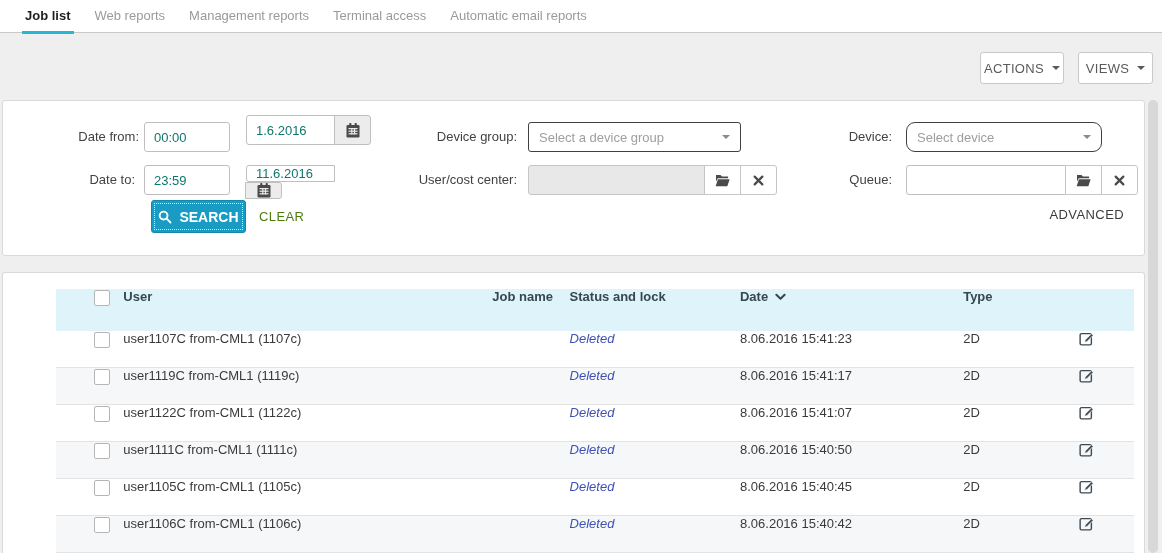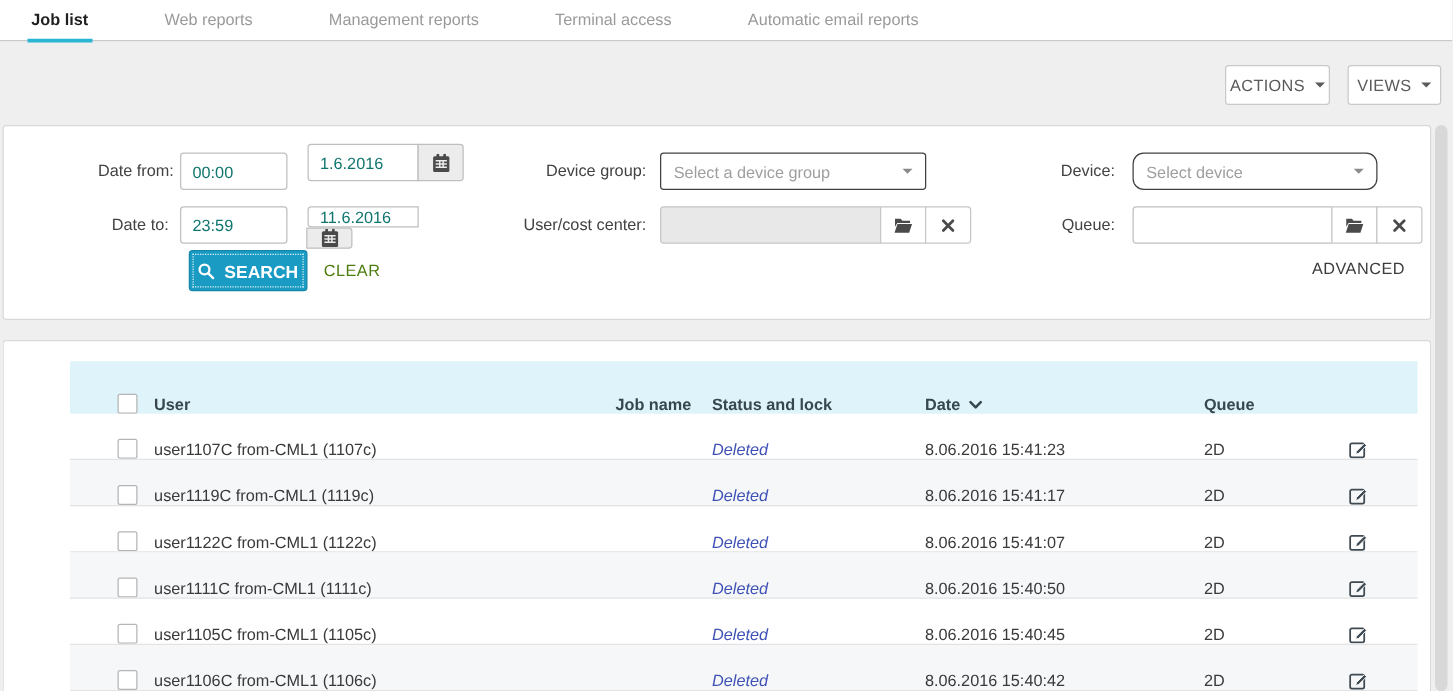--- a/index.html
+++ b/index.html
@@ -5,21 +5,21 @@
   * { margin:0; padding:0; box-sizing:border-box; }
   html,body { width:1162px; height:553px; overflow:hidden; }
   body {
     font-family:"Liberation Sans","DejaVu Sans",sans-serif;
     font-size:13px; background:#efefef; color:#3c3c3c; position:relative;
   }
 
   
   .tabbar { position:absolute; top:0; left:0; width:1162px; height:33px;
     background:#fff; border-bottom:1px solid #c9c9c9;
-    display:flex; align-items:center; padding-left:25px; gap:61px; z-index:3; }
+    display:flex; align-items:center; padding-left:25px; gap:24px; z-index:3; }
   .tab { color:#9a9a9a; cursor:pointer; height:33px; line-height:32px;
     position:relative; white-space:nowrap; }
   .tab.active { color:#1f1f1f; font-weight:bold; }
   .tab.active::after { content:""; position:absolute; left:-3px; right:-3px;
     bottom:-1px; height:3px; background:var(--accent,#29b6d4); }
 
   
   .btn-toolbar { position:absolute; height:32px; background:#fff;
     border:1px solid #c9c9c9; border-radius:3px; color:#5a5a5a;
     display:flex; align-items:center; justify-content:center; gap:8px;
@@ -77,21 +77,21 @@
   #clear-link { position:absolute; left:256px; top:99px; line-height:33px;
     color:#4d7c0f; letter-spacing:.4px; cursor:pointer; }
   #advanced-link { position:absolute; right:20px; top:106px; color:#3c3c3c;
     letter-spacing:.4px; cursor:pointer; }
 
   
   .table-card { position:absolute; top:272px; left:2px; width:1143px; height:281px;
     background:#fff; border:1px solid #d9d9d9; border-bottom:none;
     border-radius:3px 3px 0 0; z-index:1; }
   .table { position:absolute; left:12px; top:16px; width:1119px; }
-  .thead, .tr { display:flex; align-items:flex-end;margin-left:41px; }
+  .thead, .tr { display:flex; align-items:flex-start;margin-left:41px; }
   .thead { height:42px; background:var(--header-bg,#def3fa);
     font-weight:bold; color:#37474f; }
   .tr { height:37px; border-bottom:1px solid #e3e3e3; color:#3a3a3a; }
   .tr:nth-child(odd) { background:#f5f7f8; }
   .td, .th { padding-left:12px; overflow:hidden; white-space:nowrap; }
   .c0 { width:56px;  padding-left:38px; }
   .c1 { width:384px; }
   .c2 { width:80px;  }
   .c3 { width:177px; }
   .c4 { width:232px; }
@@ -232,21 +232,21 @@
       <div class="th c0"><span class="checkbox"></span></div>
       <div class="th c1">User</div>
       <div class="th c2">Job name</div>
       <div class="th c3">Status and lock</div>
       <div class="th c4 sortable">
         <span>Date</span>
         <svg width="11" height="8" viewBox="0 0 12 8" fill="none" stroke="#37474f" stroke-width="2.2" stroke-linecap="round" stroke-linejoin="round">
             <path d="M1.5 1.5L6 6l4.5-4.5"></path>
           </svg>
       </div>
-      <div class="th c5">Queue</div>
+      <div class="th c5">Type</div>
       <div class="th c6"></div>
     </div>
 
     <div class="tr">
       <div class="td c0"><span class="checkbox"></span></div>
       <div class="td c1">user1107C from-CML1 (1107c)</div>
       <div class="td c2"></div>
       <div class="td c3"><a class="status-link">Deleted</a></div>
       <div class="td c4">8.06.2016 15:41:23</div>
       <div class="td c5">2D</div>

